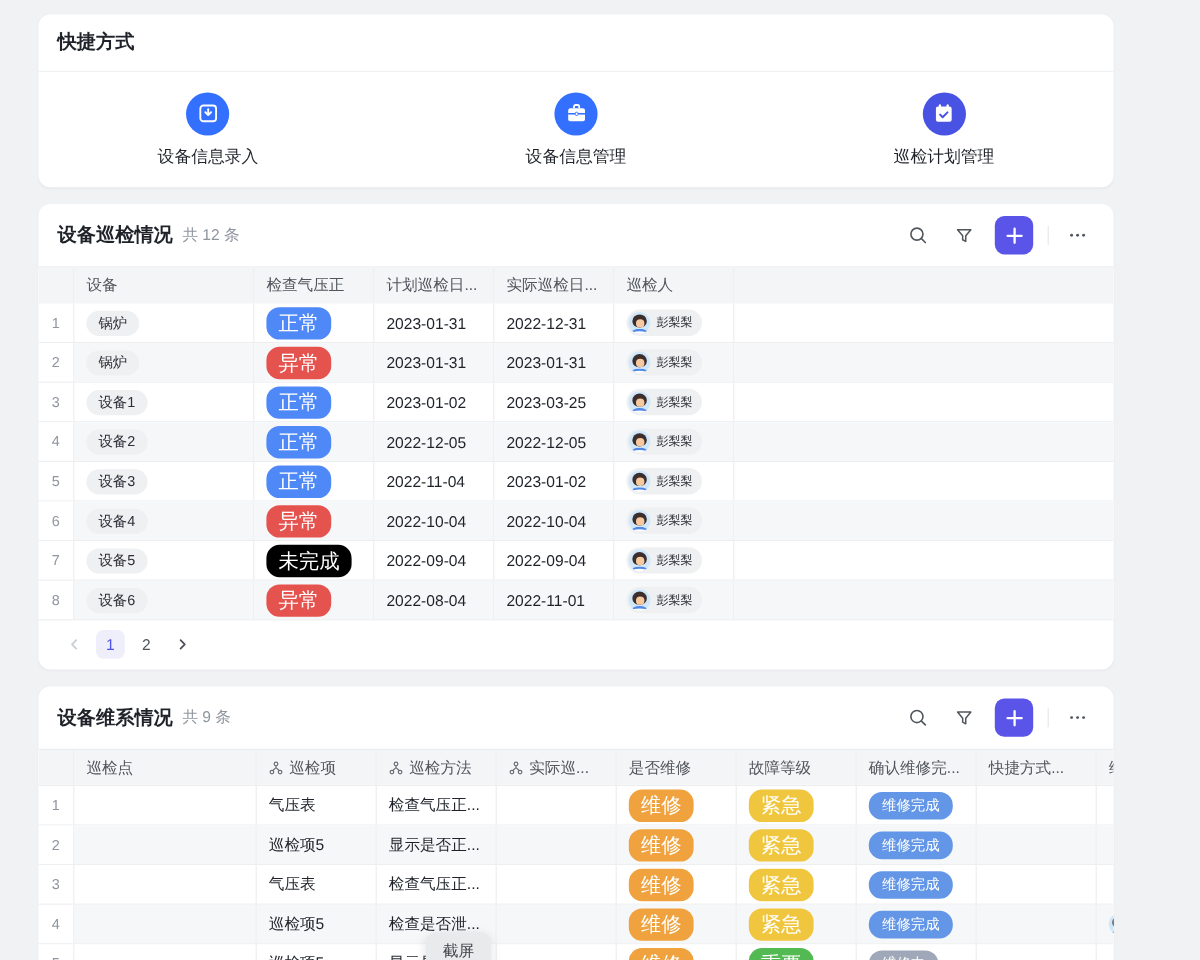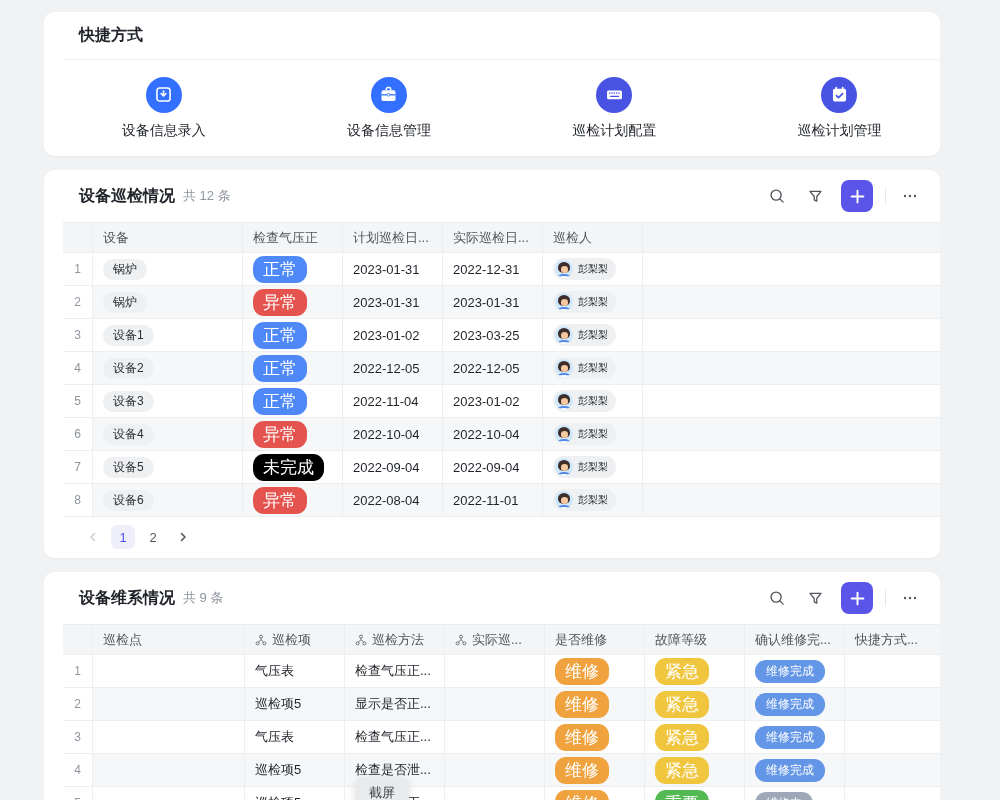--- a/index.html
+++ b/index.html
@@ -1,20 +1,20 @@
 <!DOCTYPE html>
 <html><head>
 <meta charset="utf-8">
 <style>
   * { margin:0; padding:0; box-sizing:border-box; }
   html,body { width:1000px; height:800px; overflow:hidden; }
   body { font-family:"Liberation Sans","DejaVu Sans",sans-serif; background:#F1F2F4; color:#1F2329; }
   .page { position:relative; width:1000px; height:800px; overflow:hidden; }
-  .card { background:#fff; border-radius:10px; margin-left:44px; width:896px; overflow:hidden;
-          box-shadow:0 1px 2px rgba(31,35,41,.04);padding-left:19px; }
+  .card { background:#fff; border-radius:10px; margin-left:32px; width:896px; overflow:hidden;
+          box-shadow:0 1px 2px rgba(31,35,41,.04); }
   
   .shortcuts-card { margin-top:12px; height:144px; }
   .card-title-bar { height:48px; display:flex; align-items:center; padding:0 16px;
                     border-bottom:1px solid #F0F1F2; }
   .card-title { font-size:16px; font-weight:700; color:#1F2329; }
   .shortcut-row { display:flex; height:96px;gap:24px; }
   .shortcut-item { flex:1; display:flex; flex-direction:column; align-items:center; justify-content:center;
                    gap:9px; cursor:pointer; }
   .shortcut-circle { width:36px; height:36px; border-radius:50%; display:flex; align-items:center; justify-content:center; }
   .shortcut-label { font-size:14px; color:#1F2329; }
@@ -95,36 +95,20 @@
               <rect x="4" y="7.2" width="16" height="12.3" rx="2" fill="#fff"></rect>
               <rect x="4" y="11.6" width="16" height="1.5" fill="#3370FF"></rect>
               <rect x="10.7" y="10.9" width="2.6" height="3" rx="0.7" fill="#fff" stroke="#3370FF" stroke-width="0.8"></rect>
             </svg>
           </span>
           <span class="shortcut-label">设备信息管理</span>
         </div>
         <div class="shortcut-item">
           <span class="shortcut-circle" style="background: rgb(72, 83, 228);">
             <svg width="21" height="21" viewBox="0 0 24 24">
-              <rect x="3.5" y="7.5" width="17" height="10" rx="1.6" fill="#fff"></rect>
-              <g fill="#4853E4">
-                <rect x="5.8" y="9.6" width="1.5" height="1.5"></rect>
-                <rect x="8.4" y="9.6" width="1.5" height="1.5"></rect>
-                <rect x="11" y="9.6" width="1.5" height="1.5"></rect>
-                <rect x="13.6" y="9.6" width="1.5" height="1.5"></rect>
-                <rect x="16.2" y="9.6" width="1.5" height="1.5"></rect>
-                <rect x="6.8" y="13.3" width="10.4" height="1.6" rx="0.5"></rect>
-              </g>
-            </svg>
-          </span>
-          <span class="shortcut-label">巡检计划配置</span>
-        </div>
-        <div class="shortcut-item">
-          <span class="shortcut-circle" style="background: rgb(72, 83, 228);">
-            <svg width="21" height="21" viewBox="0 0 24 24">
               <rect x="4.5" y="5.5" width="15" height="14.5" rx="2" fill="#fff"></rect>
               <rect x="7.3" y="3.2" width="2" height="4.2" rx="1" fill="#fff"></rect>
               <rect x="14.7" y="3.2" width="2" height="4.2" rx="1" fill="#fff"></rect>
               <path d="M8.5 13.2l2.4 2.4 4.6-4.6" stroke="#4853E4" stroke-width="1.9" fill="none" stroke-linecap="round" stroke-linejoin="round"></path>
             </svg>
           </span>
           <span class="shortcut-label">巡检计划管理</span>
         </div>
       </div>
   </section>

